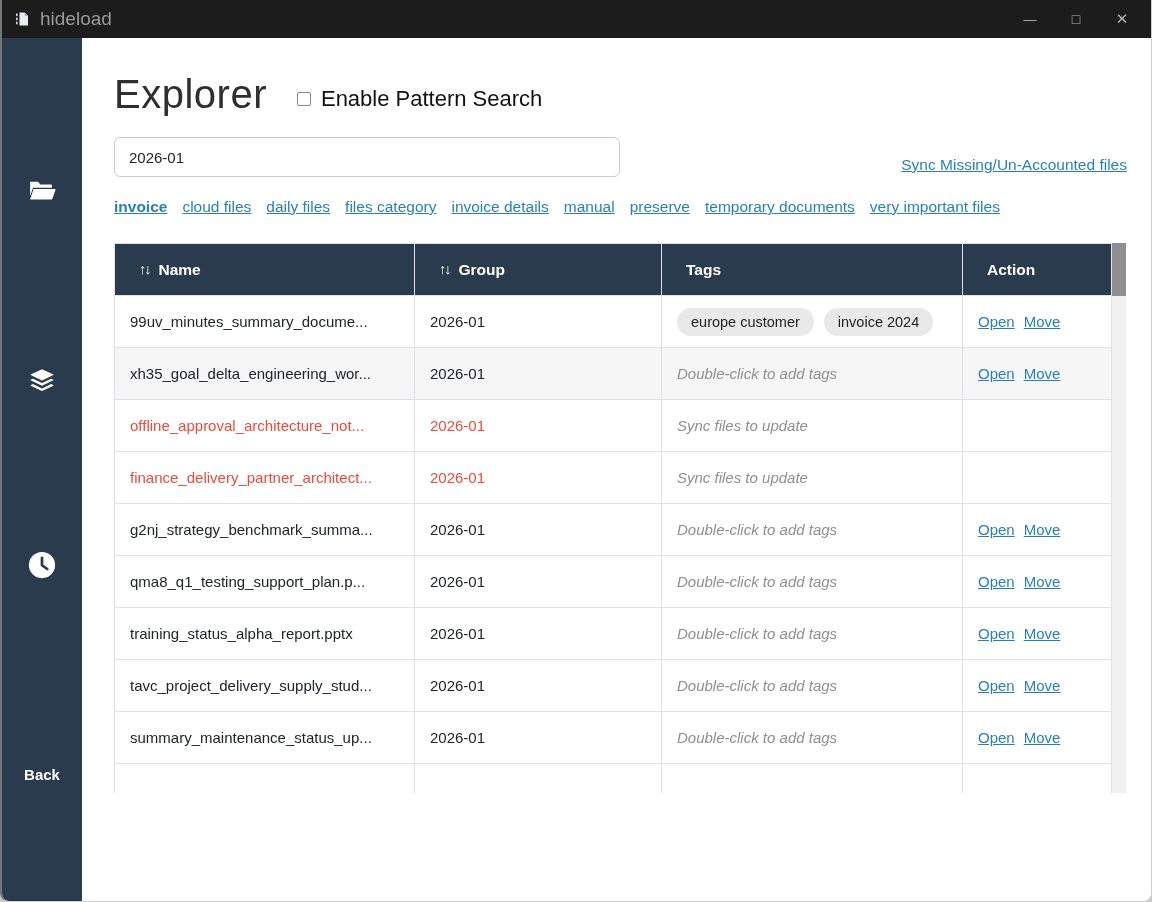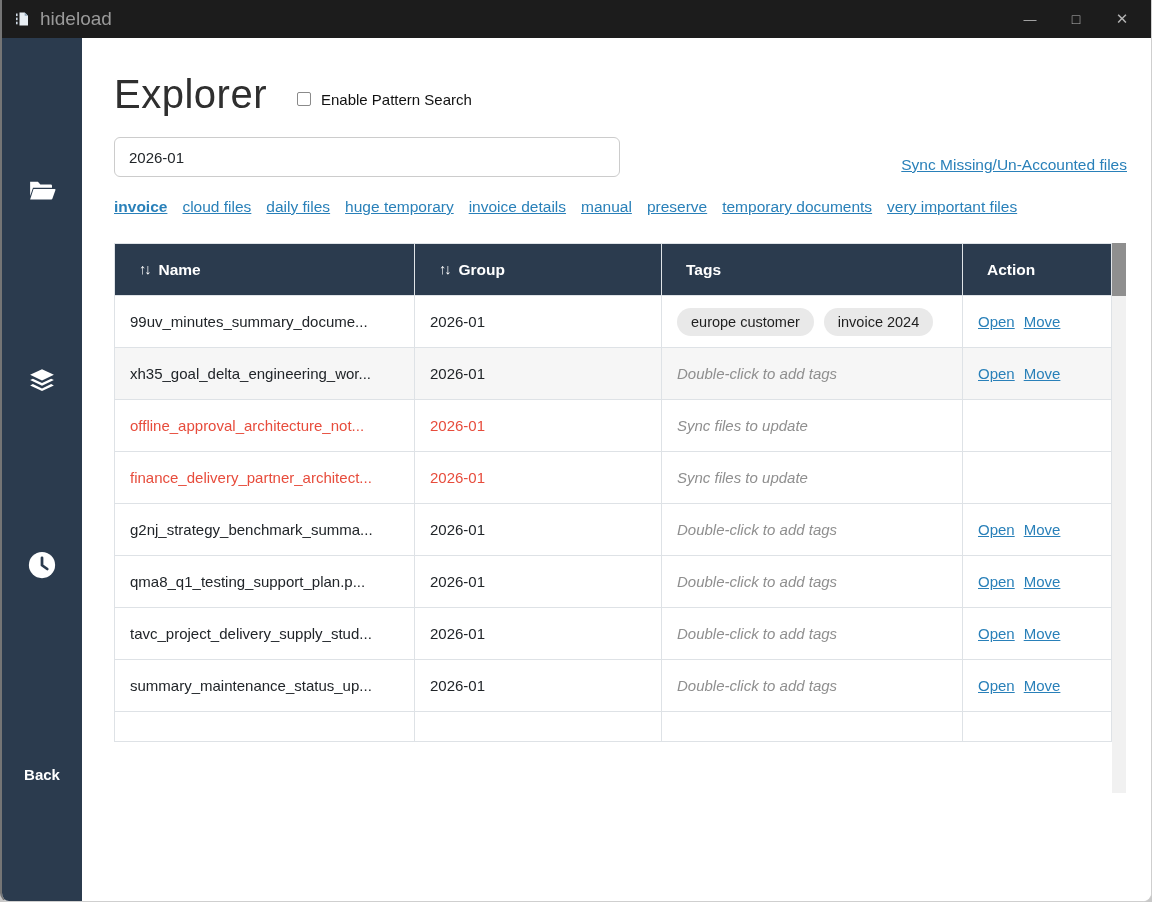--- a/index.html
+++ b/index.html
@@ -55,21 +55,21 @@
   .content{flex:1;padding:30px 0 0 32px;background:#fff;}
   .title-row{display:flex;align-items:center;}
   h1{
     font-size:40px;font-weight:300;color:#2f2f2f;letter-spacing:.5px;line-height:52px;
   }
   .pattern-check{display:flex;align-items:center;margin-left:30px;margin-top:10px;gap:10px;cursor:default;}
   .pattern-check input{
     appearance:none;-webkit-appearance:none;width:14px;height:14px;
     border:1px solid #8a8a8a;border-radius:2px;background:#fff;
   }
-  .pattern-check span{font-size:15px;color:#111;}
+  .pattern-check span{font-size:22px;color:#111;}
   .search-row{display:flex;align-items:flex-end;justify-content:space-between;width:1013px;margin-top:17px;}
   .search-input{
     width:506px;height:40px;border:1px solid #ccc;border-radius:6px;
     padding:0 14px;font-size:15px;color:var(--text);font-family:"Liberation Sans",sans-serif;outline:none;
   }
   .sync-link{color:var(--link);font-size:15.5px;text-decoration:underline;margin-bottom:3px;cursor:pointer;}
   .categories{margin-top:21px;display:flex;flex-wrap:wrap;column-gap:15px;row-gap:4px;width:1013px;}
   .cat-link{color:var(--link);font-size:15.5px;text-decoration:underline;cursor:pointer;}
   .cat-link.active{font-weight:700;}
   
@@ -163,21 +163,21 @@
 
       <div class="search-row">
         <input class="search-input" type="text" value="2026-01" style="">
         <a class="sync-link">Sync Missing/Un-Accounted files</a>
       </div>
 
       <div class="categories">
           <a class="cat-link active">invoice</a>
           <a class="cat-link">cloud files</a>
           <a class="cat-link">daily files</a>
-          <a class="cat-link">huge temporary</a>
+          <a class="cat-link">files category</a>
           <a class="cat-link">invoice details</a>
           <a class="cat-link">manual</a>
           <a class="cat-link">preserve</a>
           <a class="cat-link">temporary documents</a>
           <a class="cat-link">very important files</a>
         </div>
 
       <div class="table-wrap">
         <table>
           <colgroup>
@@ -233,20 +233,26 @@
     <td><span class="tags-placeholder">Double-click to add tags</span></td>
     <td><a class="action-link">Open</a><a class="action-link">Move</a></td>
   </tr>
               <tr>
     <td><span class="cell-text">qma8_q1_testing_support_plan.p...</span></td>
     <td><span class="cell-text">2026-01</span></td>
     <td><span class="tags-placeholder">Double-click to add tags</span></td>
     <td><a class="action-link">Open</a><a class="action-link">Move</a></td>
   </tr>
               <tr>
+    <td><span class="cell-text">training_status_alpha_report.pptx</span></td>
+    <td><span class="cell-text">2026-01</span></td>
+    <td><span class="tags-placeholder">Double-click to add tags</span></td>
+    <td><a class="action-link">Open</a><a class="action-link">Move</a></td>
+  </tr>
+              <tr>
     <td><span class="cell-text">tavc_project_delivery_supply_stud...</span></td>
     <td><span class="cell-text">2026-01</span></td>
     <td><span class="tags-placeholder">Double-click to add tags</span></td>
     <td><a class="action-link">Open</a><a class="action-link">Move</a></td>
   </tr>
               <tr>
     <td><span class="cell-text">summary_maintenance_status_up...</span></td>
     <td><span class="cell-text">2026-01</span></td>
     <td><span class="tags-placeholder">Double-click to add tags</span></td>
     <td><a class="action-link">Open</a><a class="action-link">Move</a></td>

